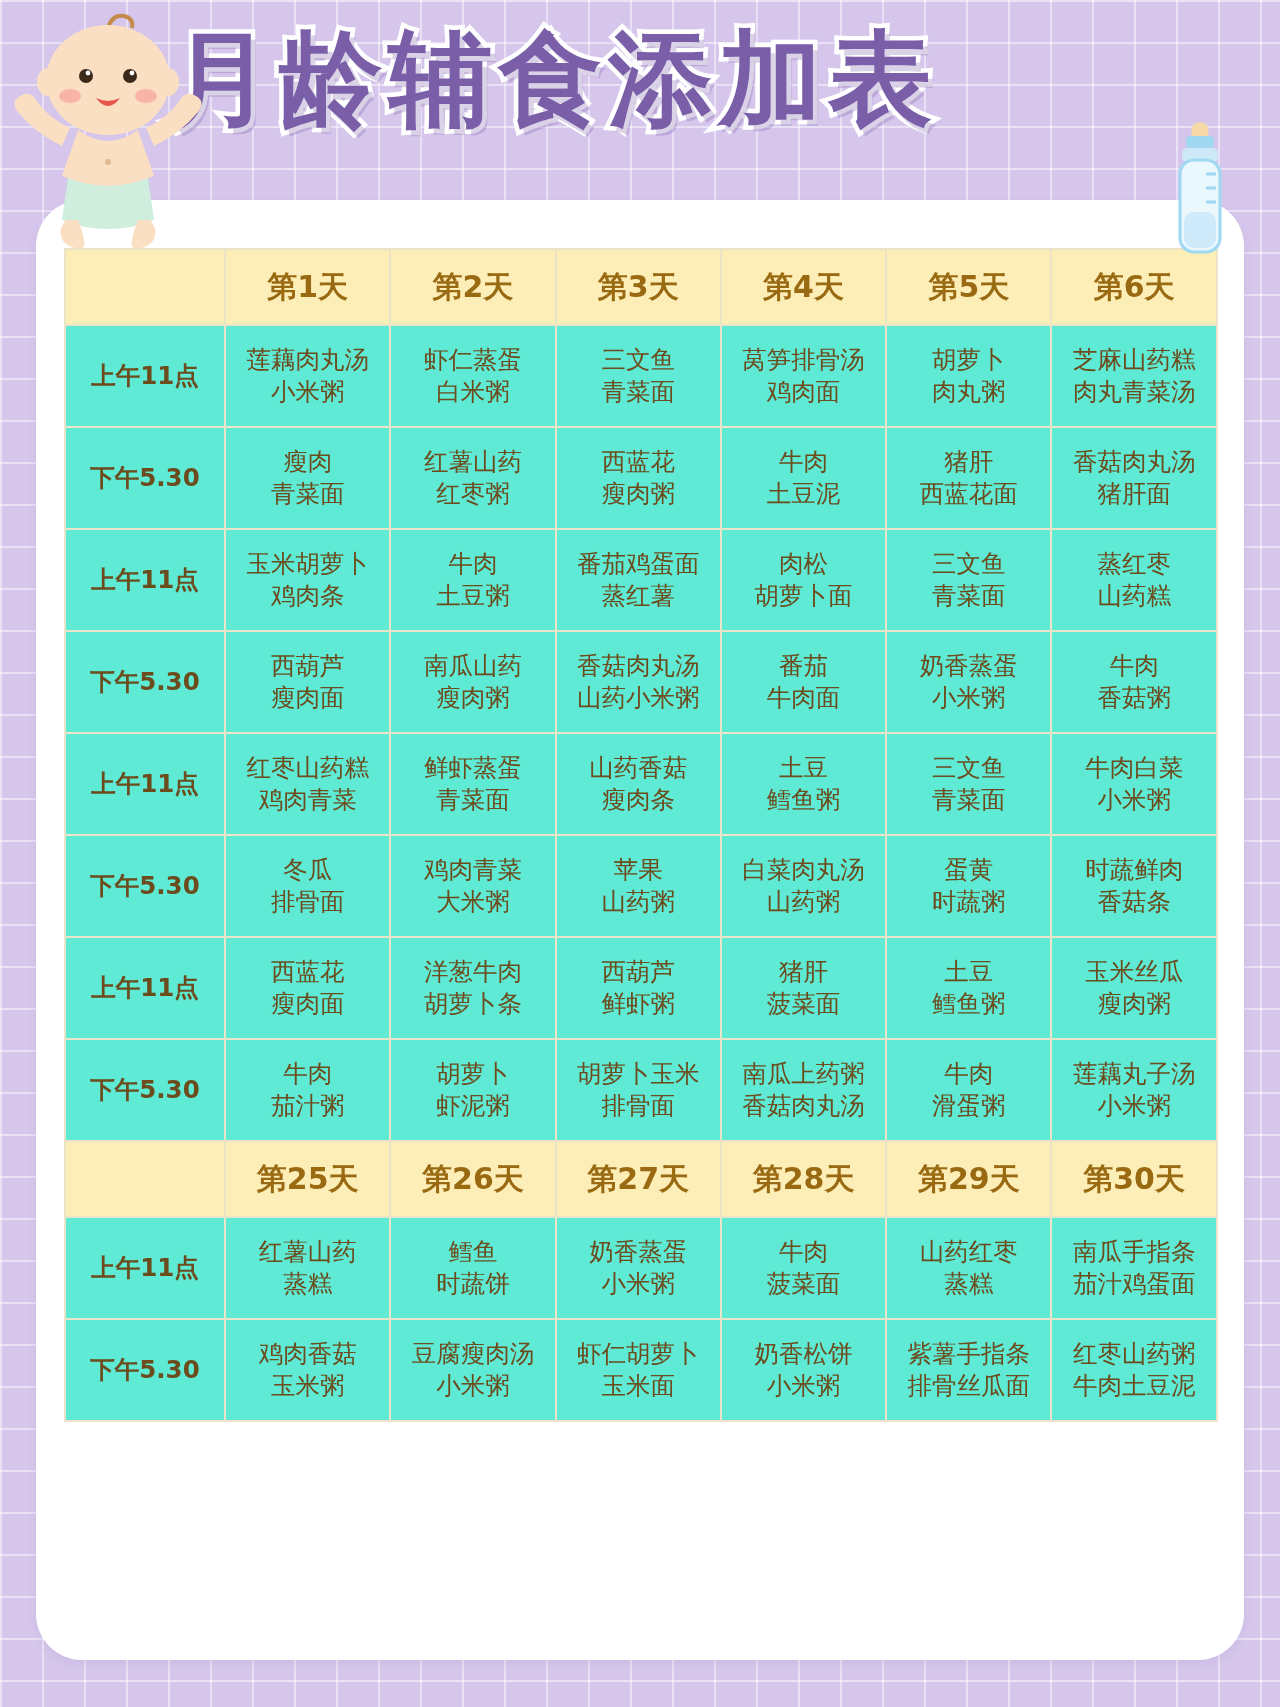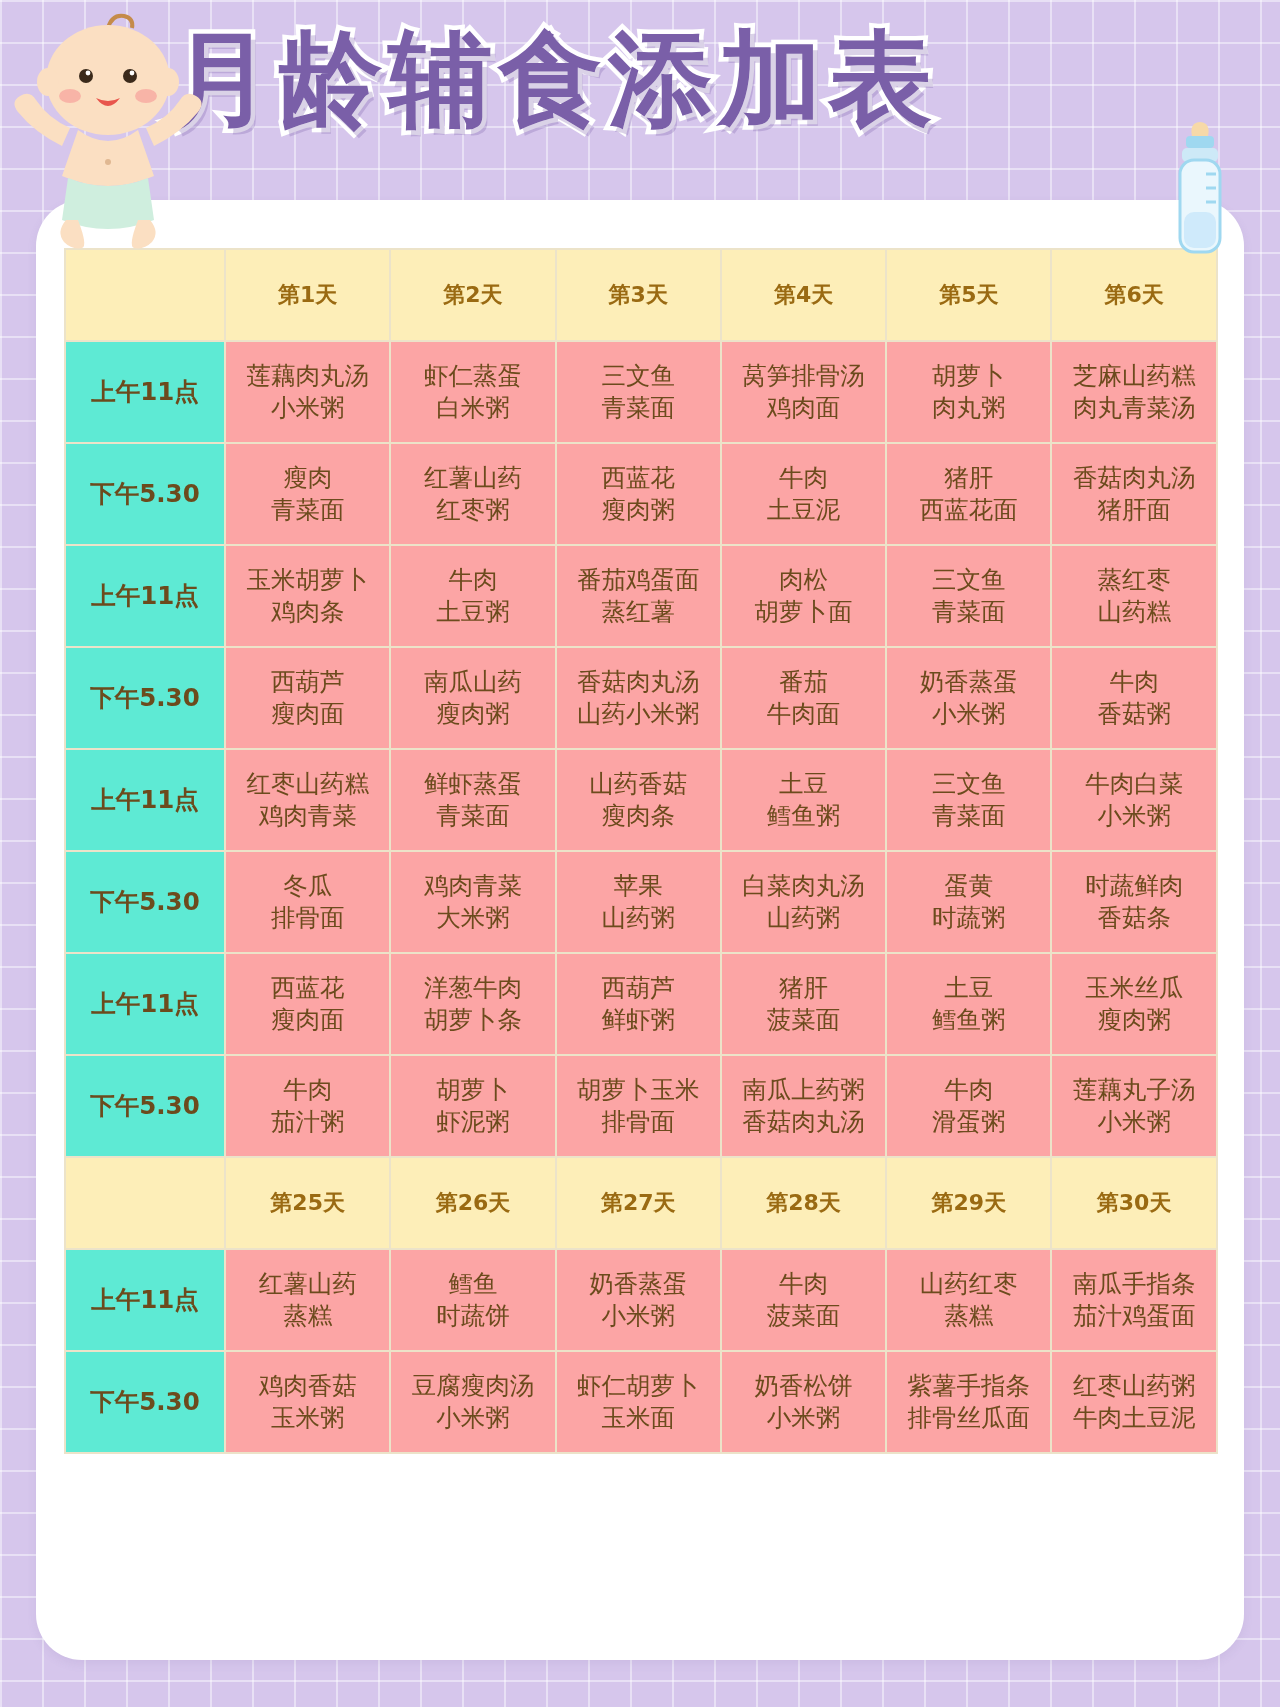--- a/index.html
+++ b/index.html
@@ -111,35 +111,35 @@
     padding: 7px 2px;
     font-family: "DejaVu Sans", "Liberation Sans", sans-serif;
   }
   col.timecol { width: 160px; }
   col.daycol  { width: 165.3px; }
 
   tr.dayhead td {
     background: #fdeeb8;
     font-weight: bold;
     color: #9a6a12;
-    font-size: 22px;
+    font-size: 30px;
     height: 58px;
-    padding: 16px 2px;
+    padding: 8px 2px;
   }
   tr.dayhead td.timecell {
     background: #fdeeb8;
   }
   td.timecell {
     background: #5eead4;
     font-weight: bold;
     color: #6c4b1d;
     font-size: 26px;
   }
   td.meal-cell {
-    background: #fca5a5;
+    background: #5eead4;
     height: 86px;
   }
   .line { display: block; white-space: nowrap; }
 </style>
 </head>
 <body>
 
 <div class="bg-grid"></div>
 
 <div class="page">

